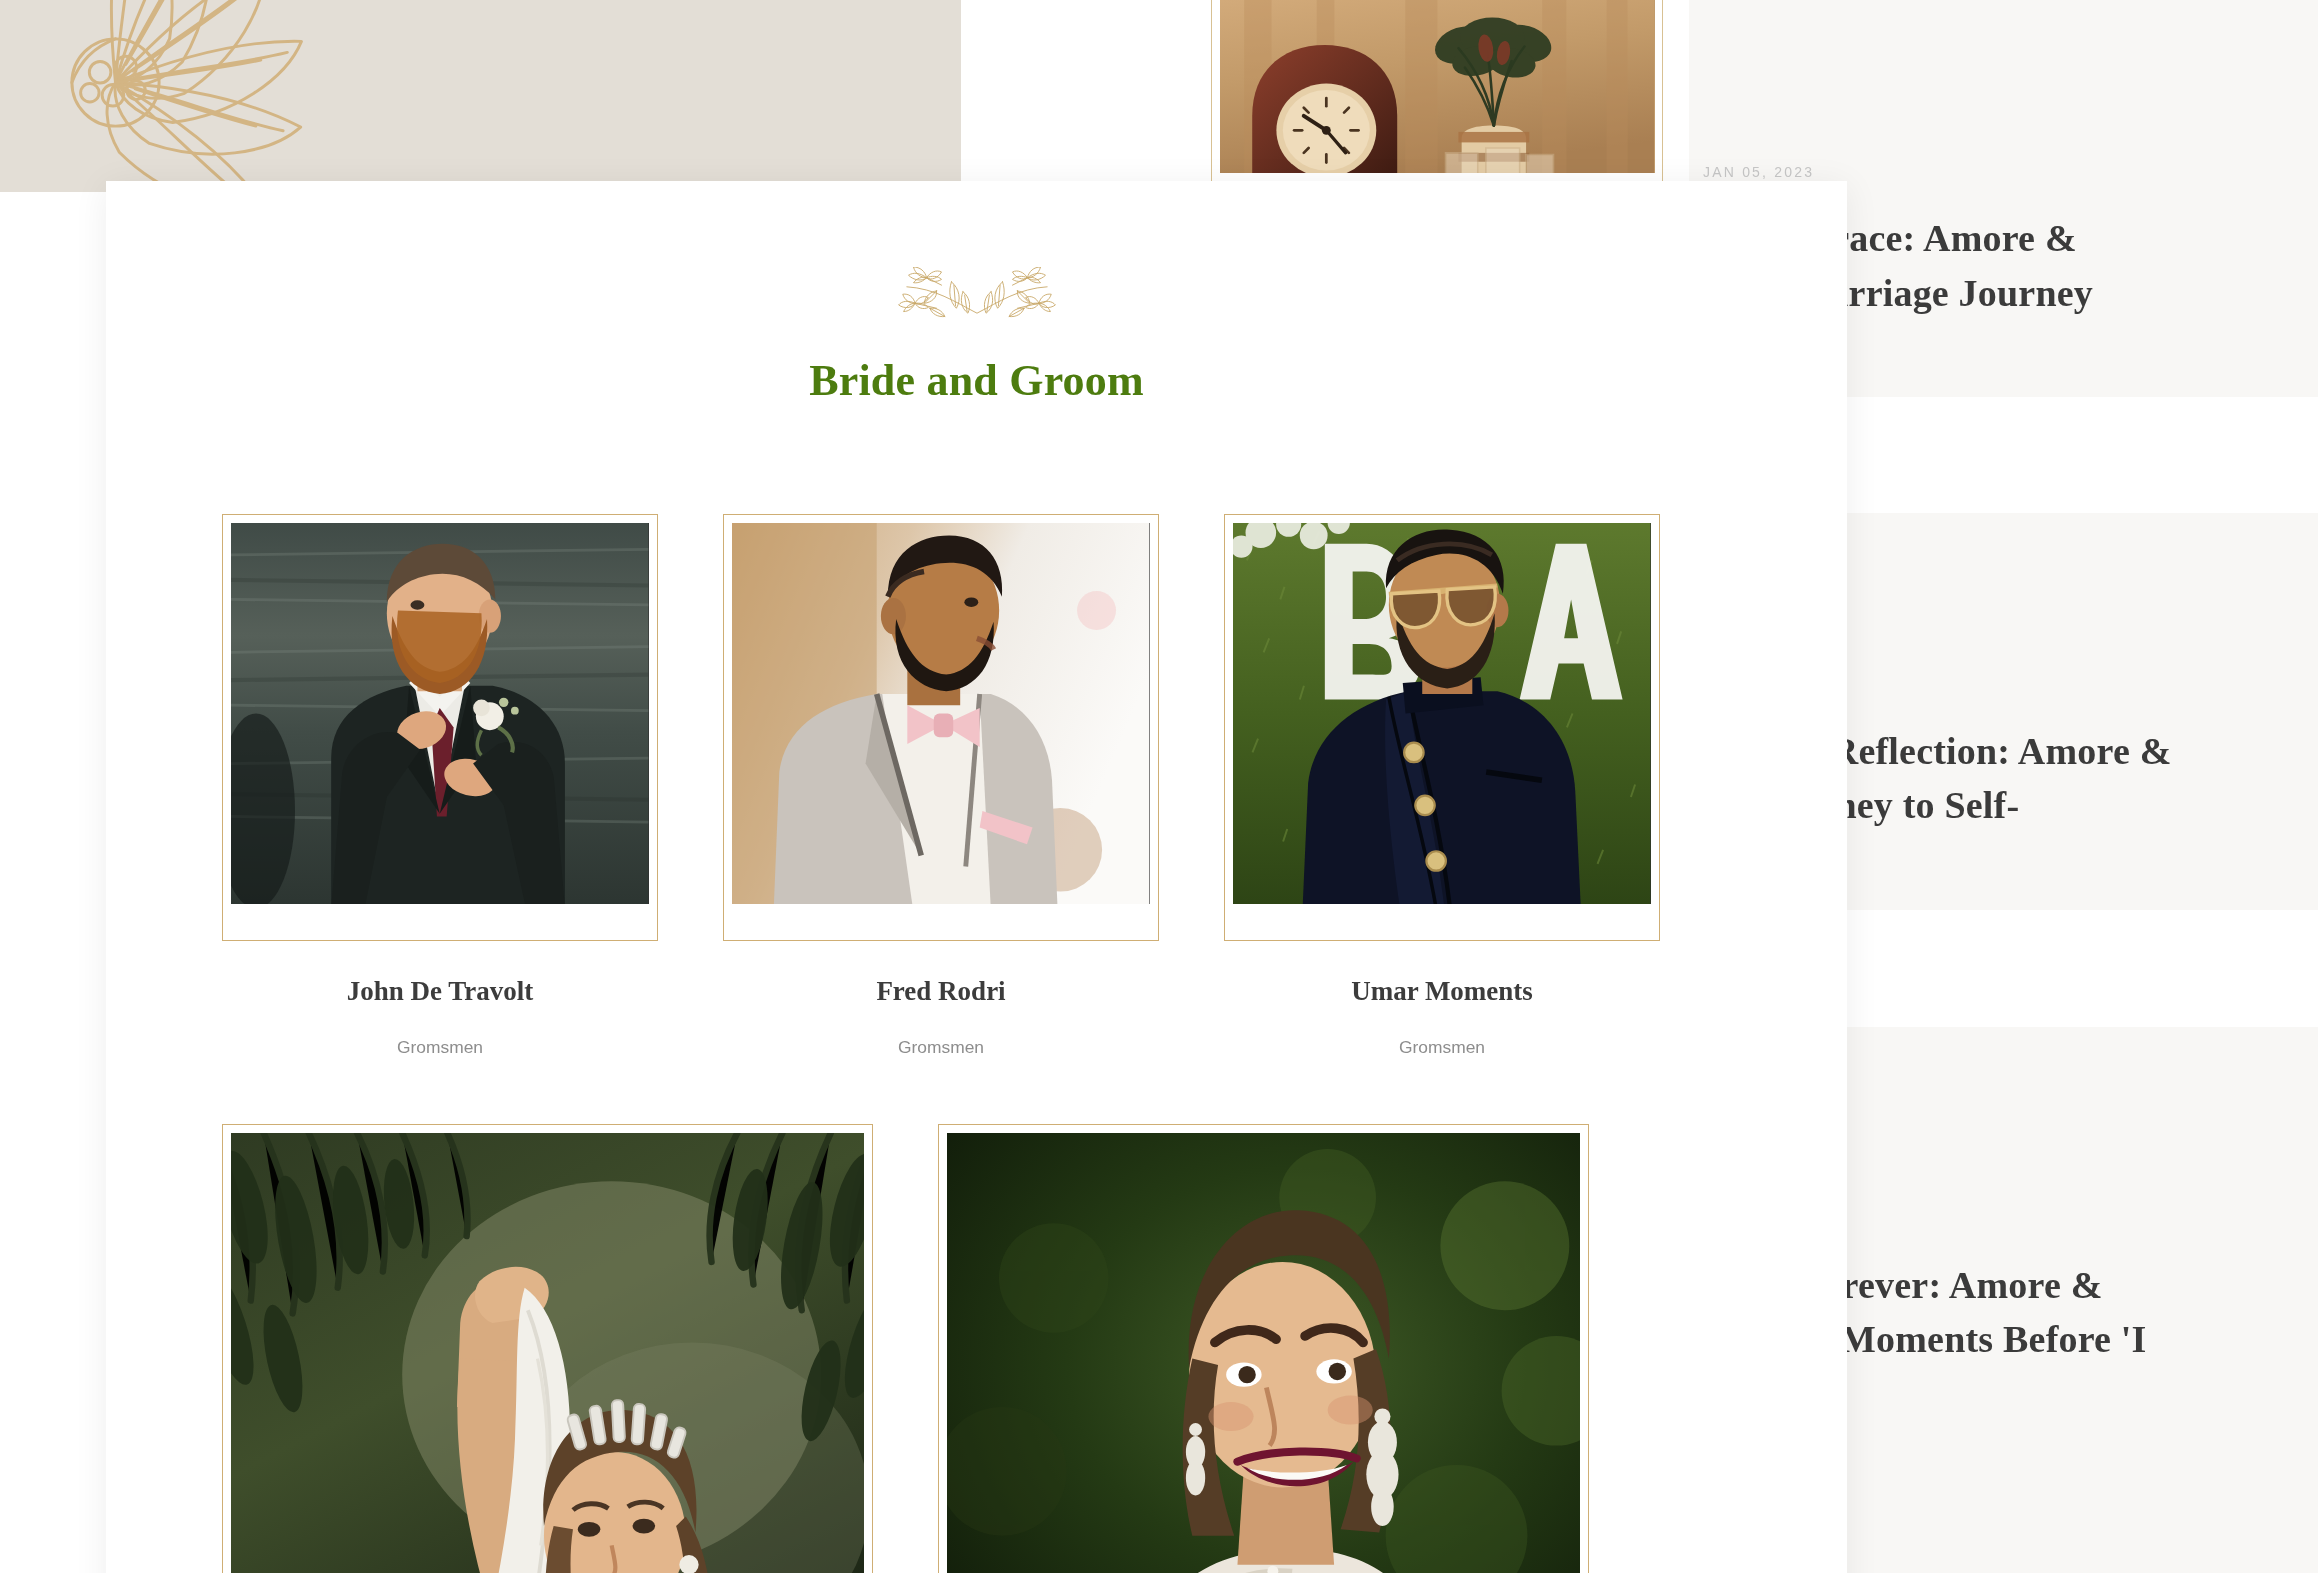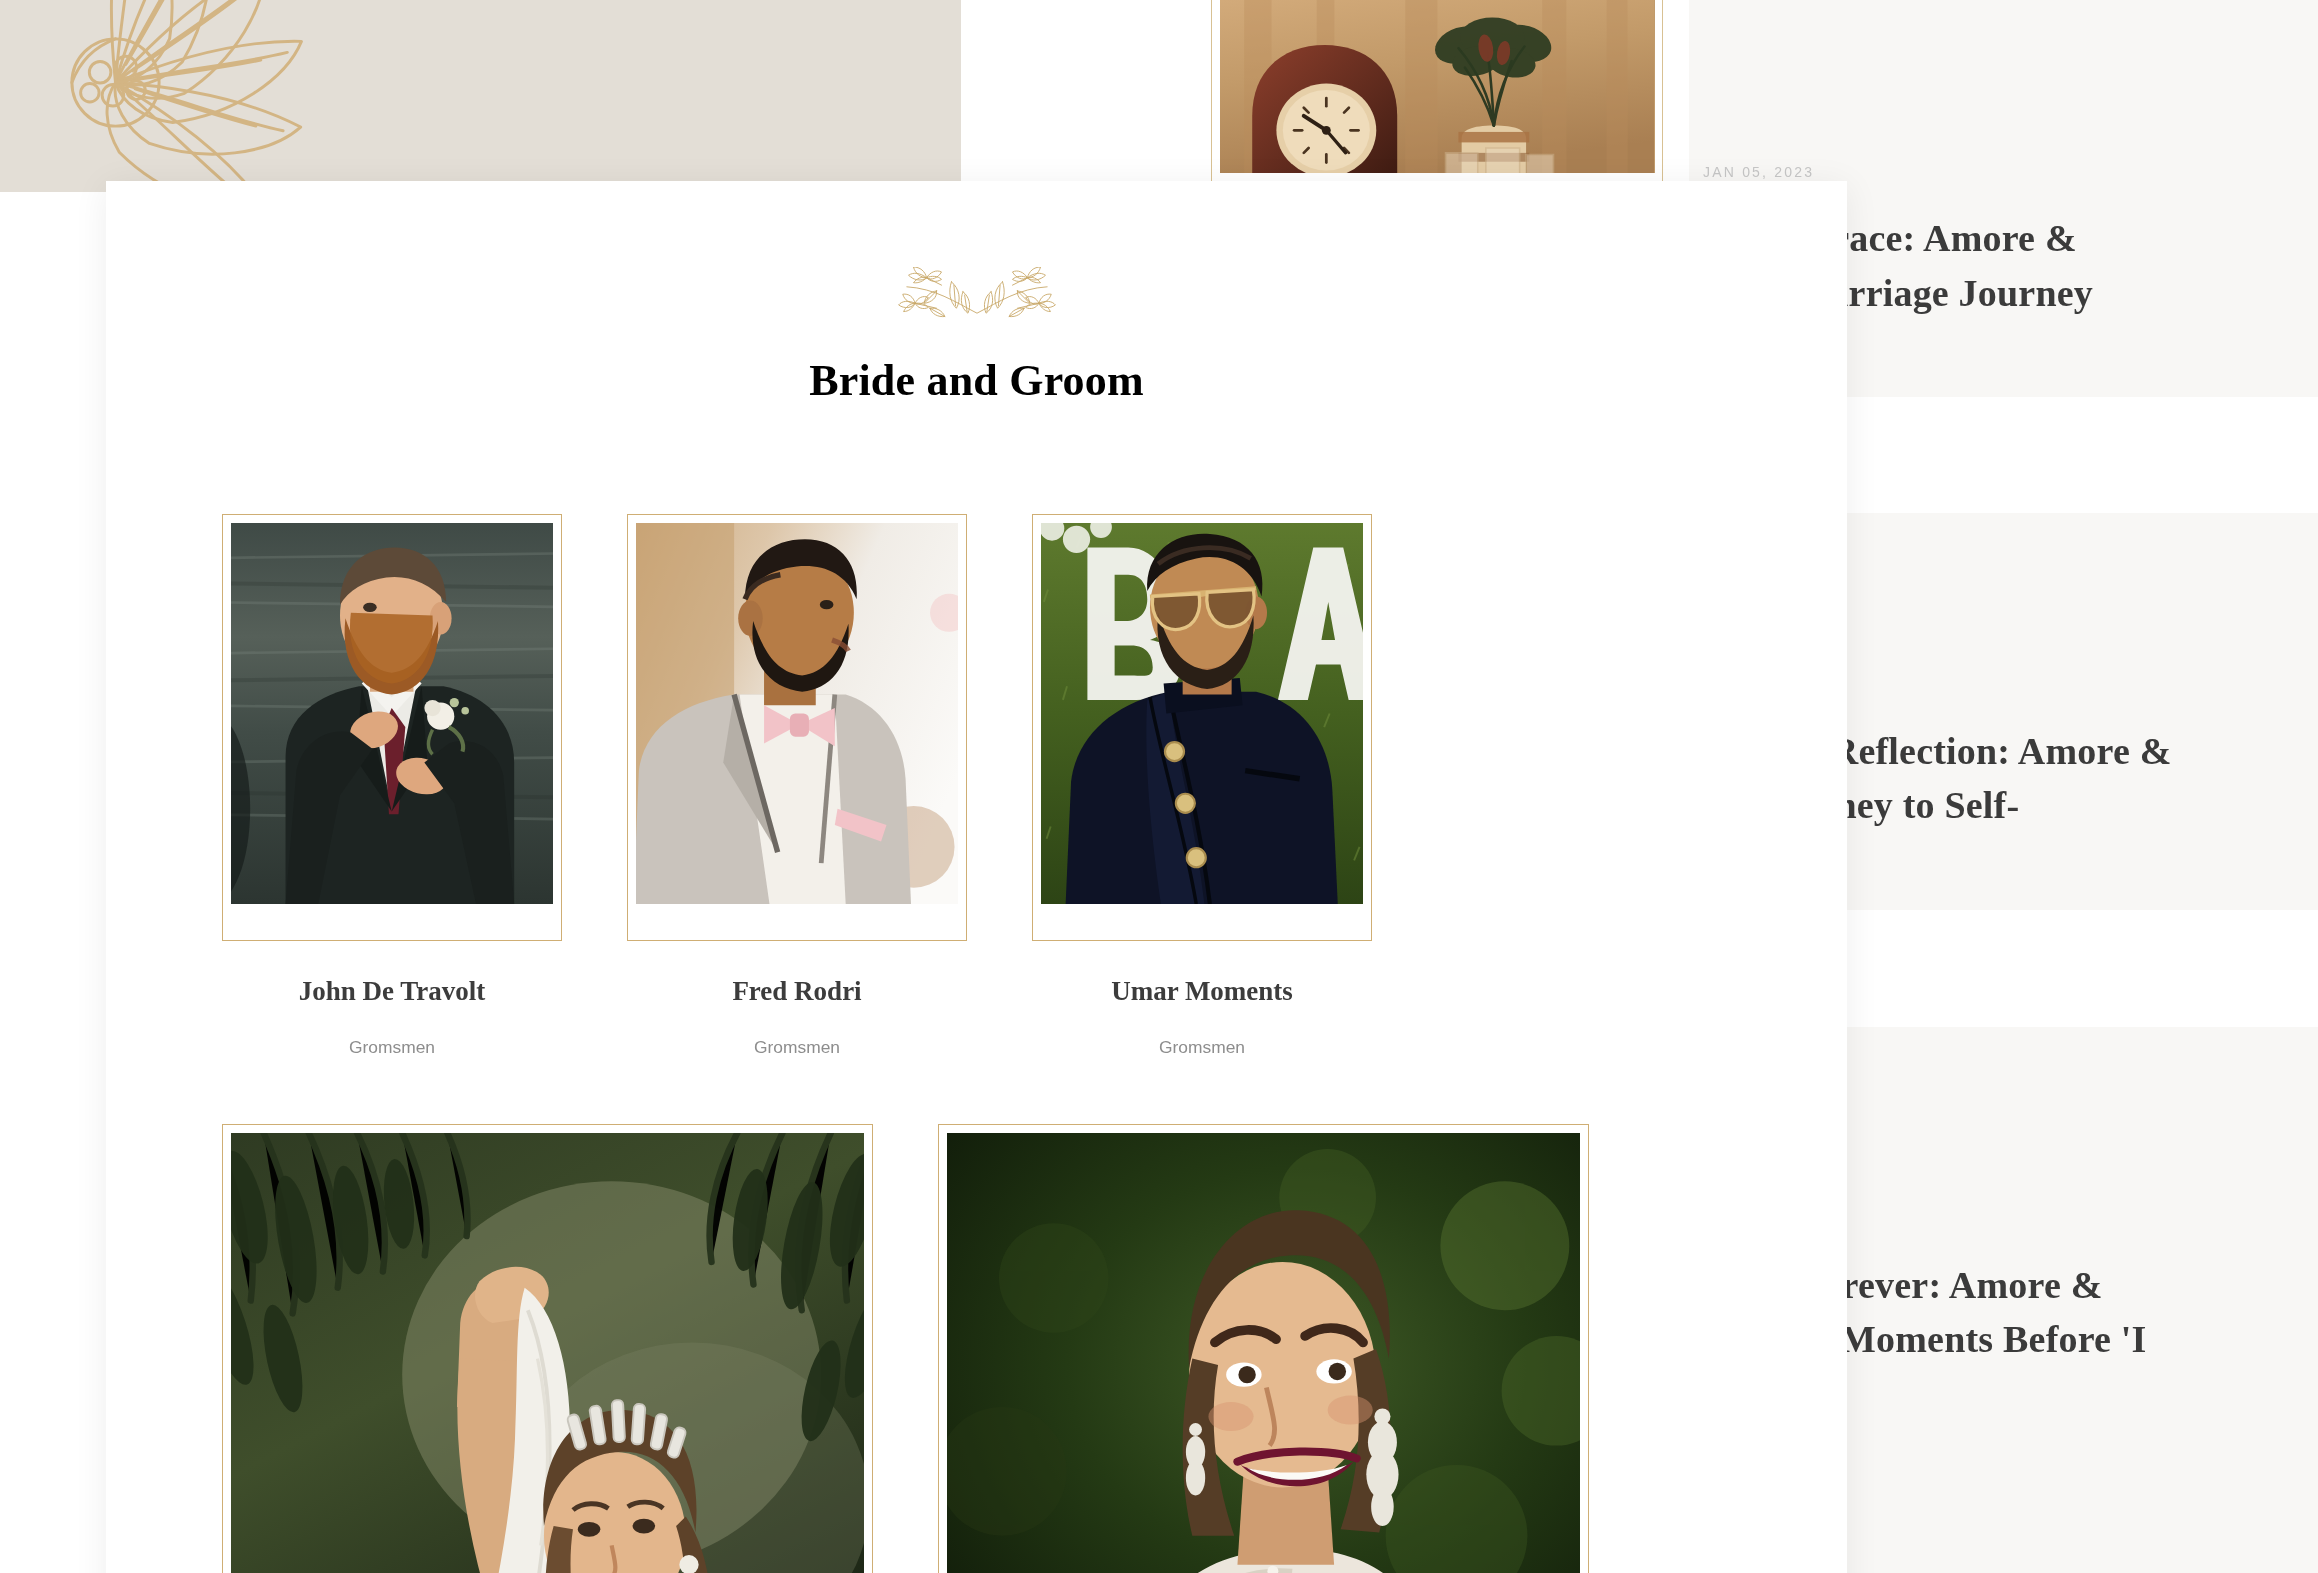--- a/index.html
+++ b/index.html
@@ -145,42 +145,42 @@
   }
   #floral-divider {
     width: 174px; height: 66px;
     margin: 0 auto 21.5px;
     display: block;
   }
   #section-title {
     font-family: "Liberation Serif", serif;
     font-weight: 700;
     font-size: 44px;
-    color: #000000;
+    color: #4d7c0f;
     letter-spacing: 0.2px;
   }
   #section-subtitle {
     margin-top: 21.5px;
     font-size: 17.4px;
     letter-spacing: 3.5px;
     color: #b8935a;
     font-weight: 400;
   }
 
   
   #members {
     margin-top: 108px;
     padding: 0 116px;
     display: flex;
     flex-wrap: wrap;
     gap: 66px 65px;
     justify-content: flex-start;
   }
   .member {
-    width: 340px;
+    width: 436px;
   }
   .member-frame {
     border: 1.7px solid #cfae74;
     background: #ffffff;
     padding: 8.3px 8.3px 36px 8.3px;
   }
   .member-photo {
     width: 100%;
     height: 381px;
     overflow: hidden;

